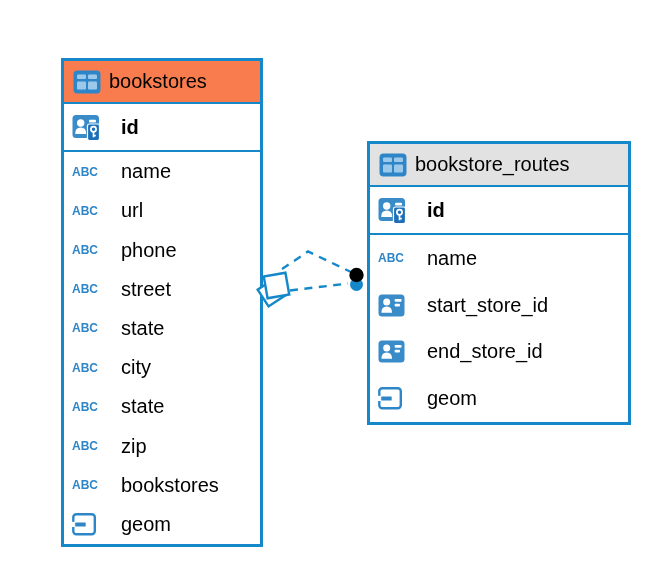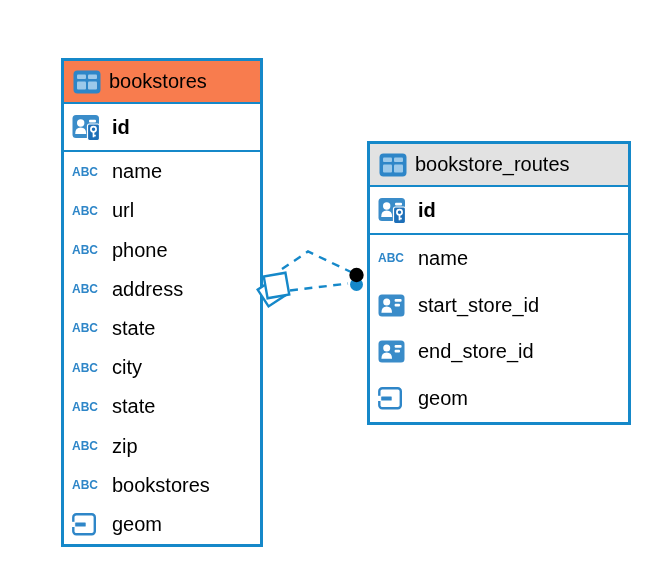--- a/index.html
+++ b/index.html
@@ -38,21 +38,21 @@
     border-bottom:2px solid var(--accent);
     box-sizing:content-box;
   }
   .tname{font-size:20px;color:var(--text);white-space:nowrap;}
 
   .rows{flex:1;display:flex;flex-direction:column;min-height:0;}
   .row{
     flex:1;
     display:flex;
     align-items:center;
-    gap:9px;
+    gap:18px;
     padding-left:8px;
     min-height:0;
   }
   .row.pk-row{flex:none;height:46px;border-bottom:2px solid var(--accent);}
   .cicon{flex:none;width:31px;display:flex;align-items:flex-end;}
   .ticon{flex:none;display:flex;align-items:center;}
   .clabel{font-size:20px;color:var(--text);white-space:nowrap;}
   .clabel.bold{font-weight:700;}
 
   .overlay{
@@ -122,21 +122,21 @@
     </svg>
           </span>
           <span class="clabel">phone</span>
         </div>
         <div class="row">
           <span class="cicon">
             <svg width="27" height="14" viewBox="0 0 27 14">
       <text x="0" y="11" font-size="12" font-weight="bold" textLength="26" style="fill:var(--icon-blue);font-family:'Liberation Sans',sans-serif;">ABC</text>
     </svg>
           </span>
-          <span class="clabel">address</span>
+          <span class="clabel">street</span>
         </div>
         <div class="row">
           <span class="cicon">
             <svg width="27" height="14" viewBox="0 0 27 14">
       <text x="0" y="11" font-size="12" font-weight="bold" textLength="26" style="fill:var(--icon-blue);font-family:'Liberation Sans',sans-serif;">ABC</text>
     </svg>
           </span>
           <span class="clabel">state</span>
         </div>
         <div class="row">

